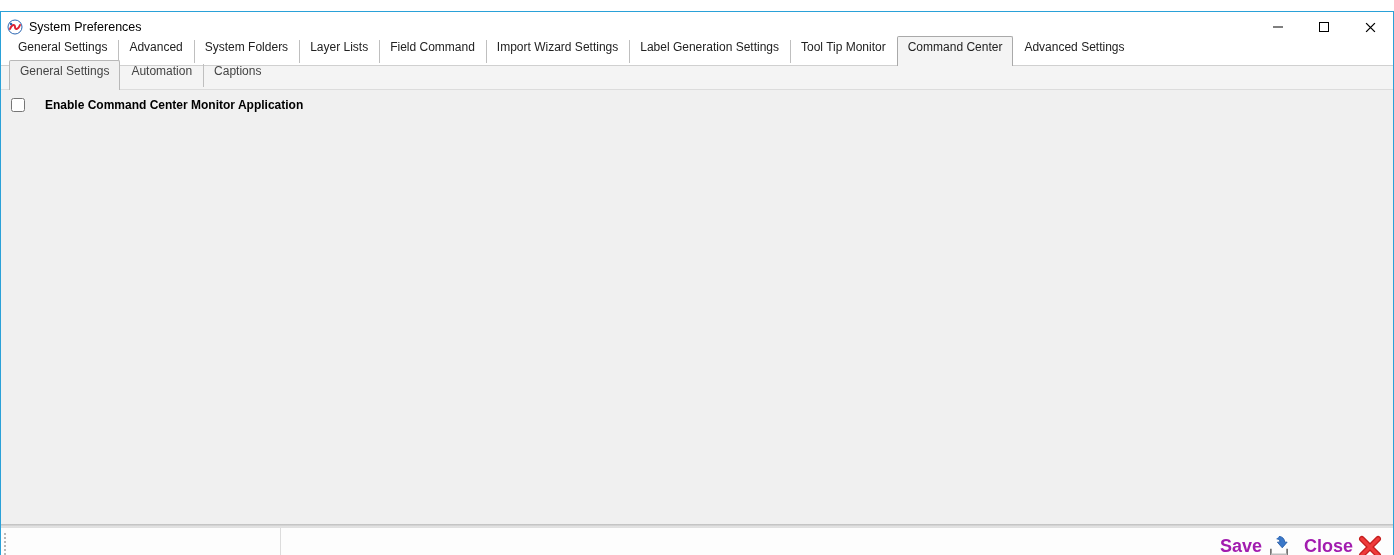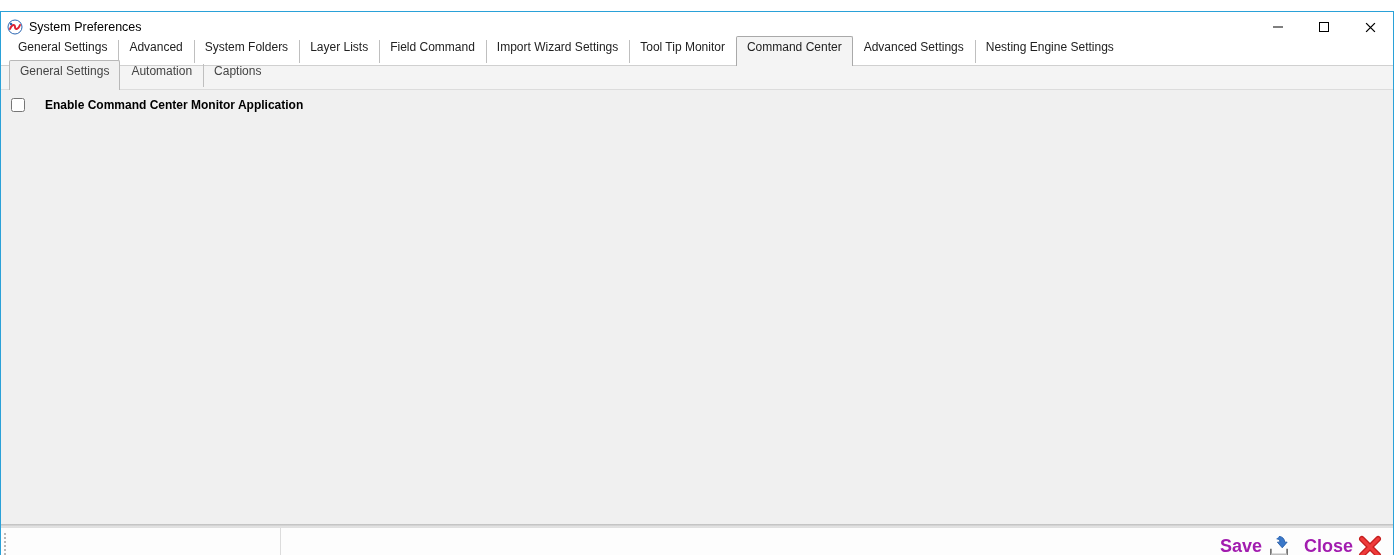--- a/index.html
+++ b/index.html
@@ -191,24 +191,24 @@
     </div>
   </div>
 
   <div class="tabstrip" id="primary-tabs">
       <div class="tab"><span>General Settings</span></div>
       <div class="tab"><span>Advanced</span></div>
       <div class="tab"><span>System Folders</span></div>
       <div class="tab"><span>Layer Lists</span></div>
       <div class="tab"><span>Field Command</span></div>
       <div class="tab"><span>Import Wizard Settings</span></div>
+      <div class="tab"><span>Label Generation Settings</span></div>
       <div class="tab"><span>Tool Tip Monitor</span></div>
       <div class="tab selected"><span>Command Center</span></div>
       <div class="tab"><span>Advanced Settings</span></div>
-      <div class="tab"><span>Nesting Engine Settings</span></div>
     </div>
 
   <div class="tabstrip secondary" id="secondary-tabs">
       <div class="tab selected"><span>General Settings</span></div>
       <div class="tab"><span>Automation</span></div>
       <div class="tab"><span>Captions</span></div>
     </div>
 
   <div class="content">
     <div class="checkbox-row">

